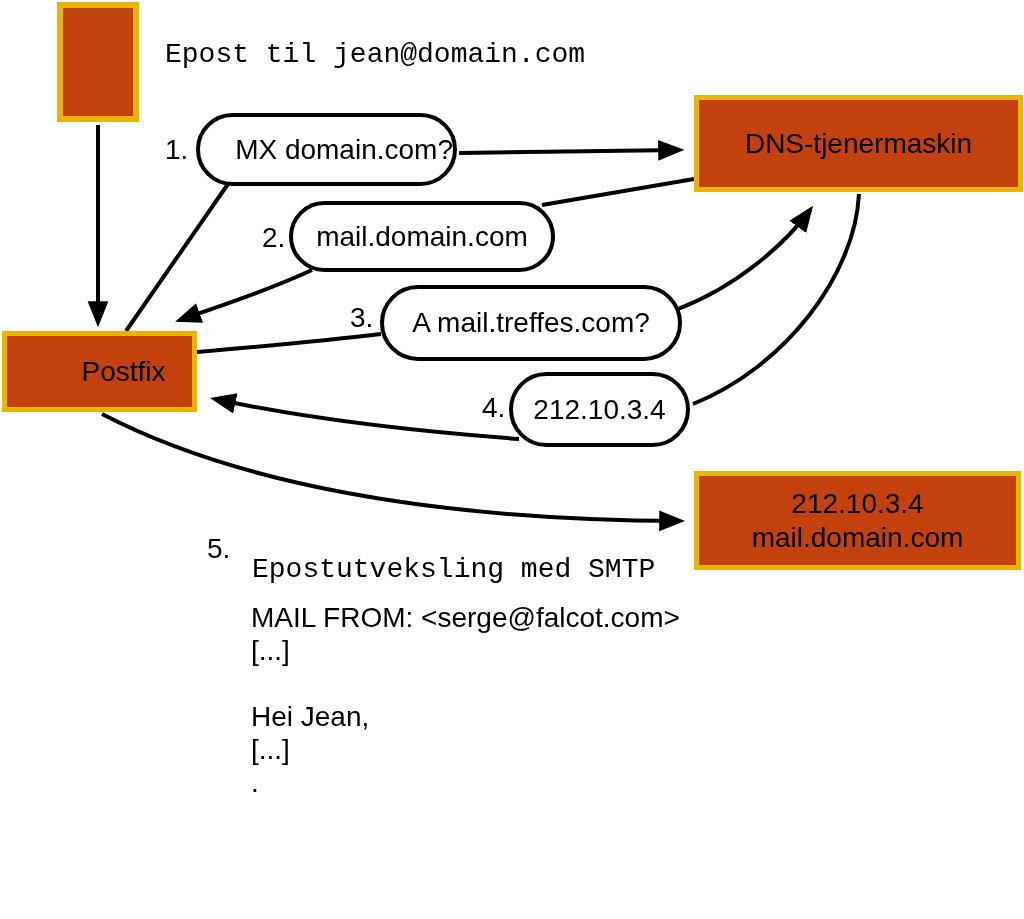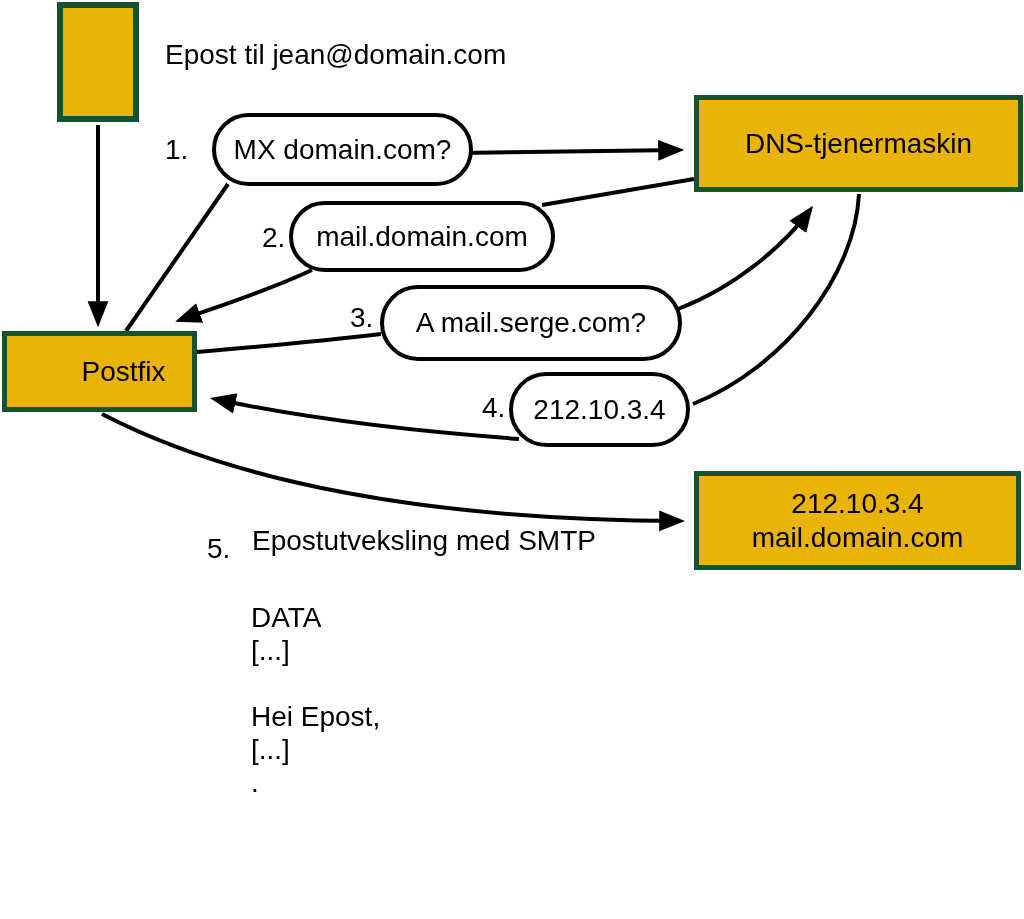--- a/index.html
+++ b/index.html
@@ -17,22 +17,22 @@
     overflow: hidden;
   }
   .stage svg.connectors {
     position: absolute;
     left: 0; top: 0;
     width: 1024px; height: 919px;
   }
   .box {
     position: absolute;
     box-sizing: border-box;
-    border: 5px solid #14532d;
-    background: #eab308;
+    border: 5px solid #eab308;
+    background: #c2410c;
   }
   .node {
     display: flex;
     align-items: center;
     justify-content: center;
     text-align: center;
     font-size: 28px;
     line-height: 34px;
   }
   .bubble {
@@ -51,37 +51,38 @@
     position: absolute;
     font-size: 28px;
     line-height: 32px;
     white-space: nowrap;
   }
   .text {
     position: absolute;
     font-size: 28px;
     line-height: 32px;
     white-space: nowrap;
+    font-family: Liberation Mono, monospace;
   }
   
   .envelope { left: 57px;  top: 2px;   width: 82px;  height: 120px; border-width: 6px; }
   .postfix  { left: 2px;   top: 331px; width: 195px; height: 81px; padding-left: 48px; }
   .dns      { left: 694px; top: 95px;  width: 329px; height: 97px; }
   .server   { left: 694px; top: 471px; width: 327px; height: 99px; flex-direction: column; }
-  .b1 { left: 212px; top: 113px; width: 261px; height: 73px; }
+  .b1 { left: 196px; top: 113px; width: 261px; height: 73px; justify-content: flex-end; }
   .b2 { left: 289px; top: 201px; width: 266px; height: 71px; }
   .b3 { left: 380px; top: 285px; width: 302px; height: 76px; }
   .b4 { left: 509px; top: 372px; width: 181px; height: 75px; }
   .n1 { left: 165px; top: 134px; }
   .n2 { left: 262px; top: 222px; }
   .n3 { left: 350px; top: 302px; }
   .n4 { left: 482px; top: 392px; }
   .n5 { left: 207px; top: 533px; }
   .title    { left: 165px; top: 39px; }
-  .step5lbl { left: 252px; top: 525px; }
+  .step5lbl { left: 252px; top: 554px; }
   .smtp {
     position: absolute;
     left: 251px; top: 601px;
     font-size: 28px;
   }
   .smtp .line {
     height: 33px;
     line-height: 33px;
     white-space: pre;
   }
@@ -136,33 +137,33 @@
     <span>MX domain.com?</span>
   </div>
 
   <div class="num n2">2.</div>
   <div class="bubble b2">
     <span>mail.domain.com</span>
   </div>
 
   <div class="num n3">3.</div>
   <div class="bubble b3">
-    <span>A mail.serge.com?</span>
+    <span>A mail.treffes.com?</span>
   </div>
 
   <div class="num n4">4.</div>
   <div class="bubble b4">
     <span>212.10.3.4</span>
   </div>
 
   <div class="num n5">5.</div>
   <div class="text step5lbl">Epostutveksling med SMTP</div>
 
   <div class="smtp">
-    <div class="line">DATA</div>
+    <div class="line">MAIL FROM: &lt;serge@falcot.com&gt;</div>
     <div class="line">[...]</div>
     <div class="line"></div>
-    <div class="line">Hei Epost,</div>
+    <div class="line">Hei Jean,</div>
     <div class="line">[...]</div>
     <div class="line">.</div>
   </div>
 
 </div>
 
 </body></html>

